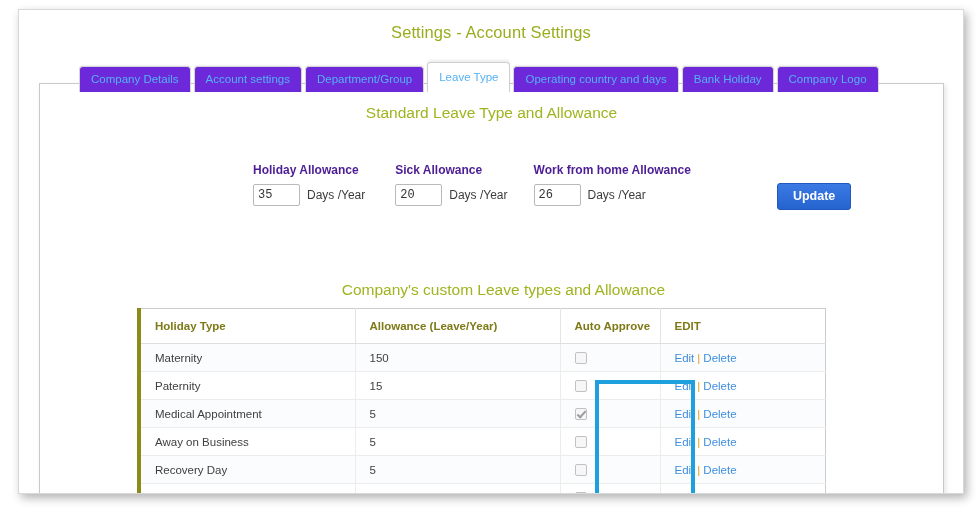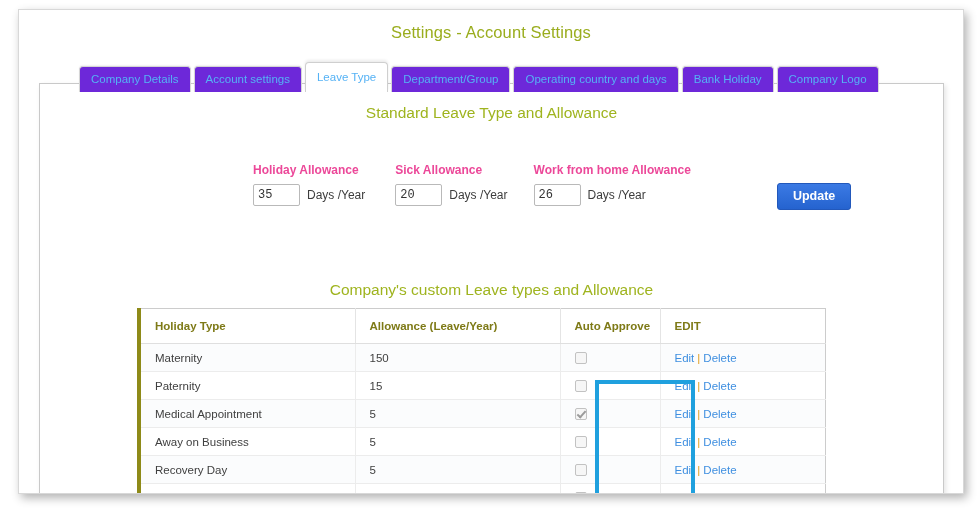--- a/index.html
+++ b/index.html
@@ -108,21 +108,21 @@
     position: absolute;
     left: 213px;
     top: 79px;
     display: flex;
     align-items: flex-start;
   }
   .allowance-group { display: flex; flex-direction: column; }
   .allowance-label {
     font-size: 12px;
     font-weight: bold;
-    color: #ec4899;
+    color: #4c1d95;
     margin-bottom: 7px;
     white-space: nowrap;
   }
   .allowance-inline { display: flex; align-items: center; }
   .allowance-input {
     width: 47px;
     height: 22px;
     box-sizing: border-box;
     border: 1px solid #b9b9b9;
     border-radius: 2px;
@@ -155,21 +155,21 @@
     font-size: 12.5px;
     font-weight: bold;
     font-family: "Liberation Sans", sans-serif;
     cursor: pointer;
     line-height: 25px;
   }
 
   
   .custom-section {
     position: absolute;
-    left: 0;
+    left: 12px;
     top: 197px;
     width: 903px;
   }
 
   .table-wrap {
     position: absolute;
     left: 97px;
     top: 224px;
     width: 690px;
   }
@@ -265,22 +265,22 @@
 
 <div id="root">
 
   <div class="window-frame">
 
     <div class="page-title">Settings - Account Settings</div>
 
     <div class="tab-strip" id="tab-bar">
         <div class="tab">Company Details</div>
         <div class="tab">Account settings</div>
+        <div class="tab">Department/Group</div>
         <div class="tab active">Leave Type</div>
-        <div class="tab">Department/Group</div>
         <div class="tab">Operating country and days</div>
         <div class="tab">Bank Holiday</div>
         <div class="tab">Company Logo</div>
       </div>
 
     <div class="content-panel">
 
       <div class="section-title standard">Standard Leave Type and Allowance</div>
 
       <div class="allowance-row">

